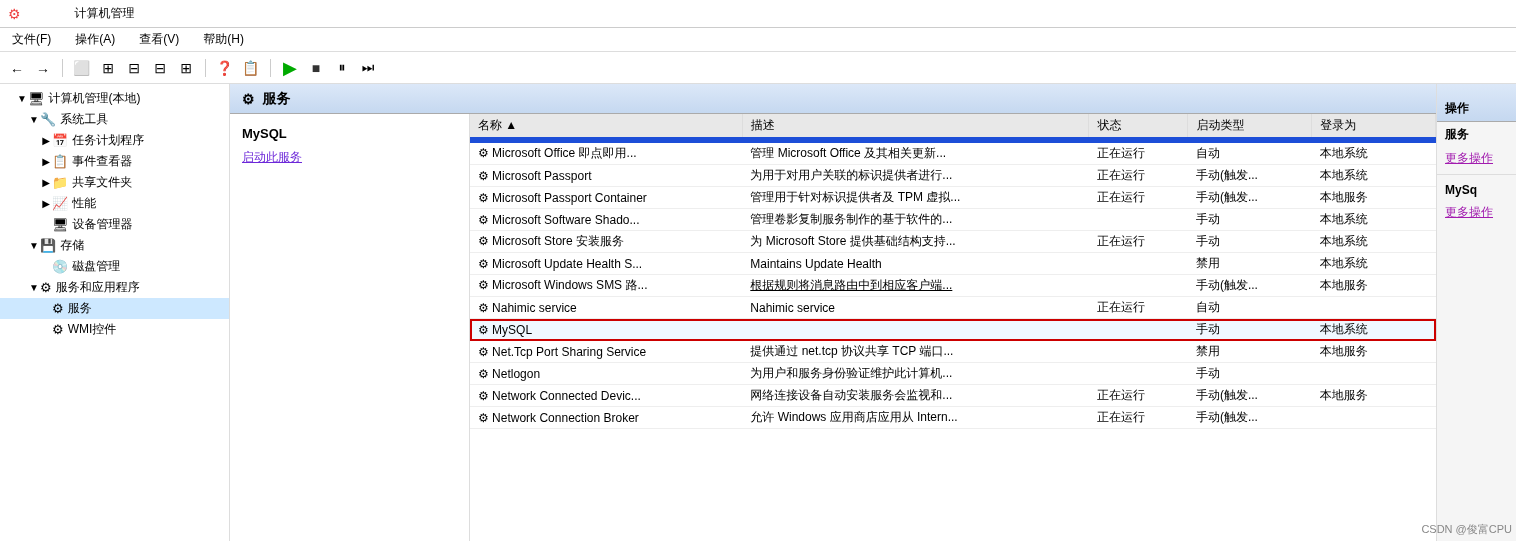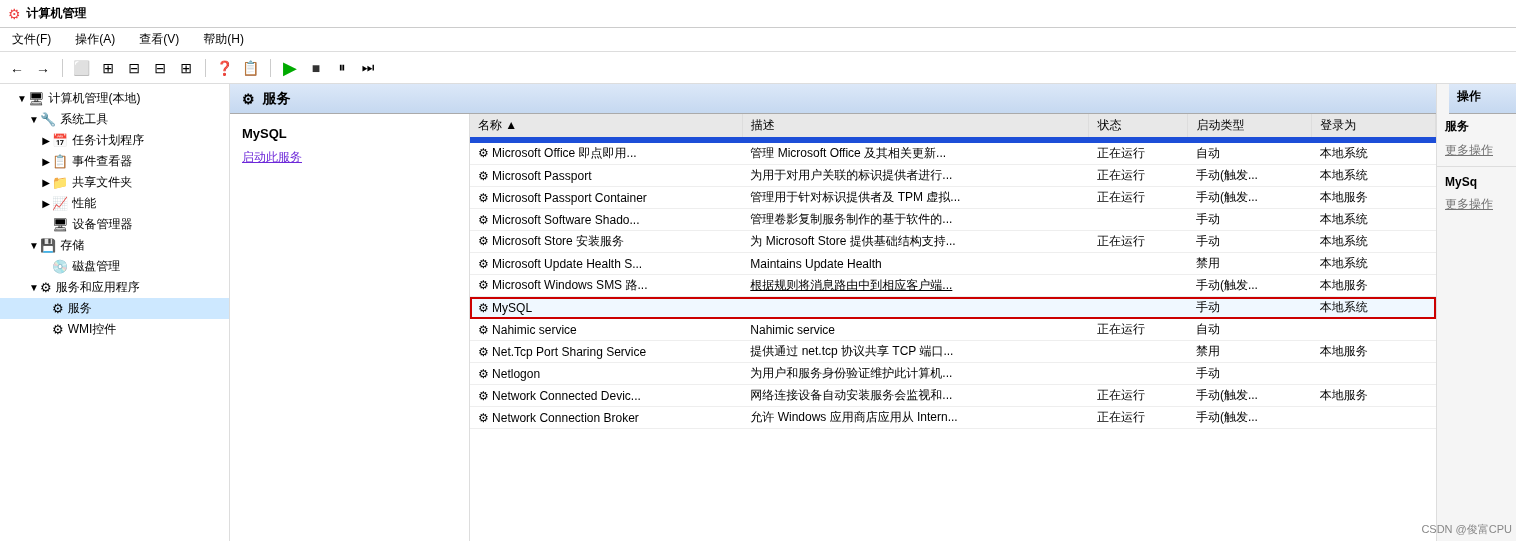--- a/index.html
+++ b/index.html
@@ -9,21 +9,21 @@
     .title-bar {
       background: #fff;
       border-bottom: 1px solid #ccc;
       padding: 4px 8px;
       display: flex;
       align-items: center;
       gap: 6px;
       height: 28px;
     }
     .title-bar-icon { color: #e44; font-size: 14px; }
-    .title-bar-text { font-size: 12px; font-weight: bold; }
+    .title-bar-text { font-size: 12px; font-weight: normal; margin-left: 48px; }
 
     
     .menu-bar {
       background: #fff;
       border-bottom: 1px solid #ddd;
       padding: 2px 8px;
       display: flex;
       gap: 16px;
       height: 24px;
       align-items: center;
@@ -165,28 +165,28 @@
       min-width: 80px;
       background: #f5f5f5;
       border-left: 1px solid #ddd;
     }
     .right-panel-header {
       background: linear-gradient(to bottom, #dce8f8, #c5d8f0);
       padding: 4px 8px;
       font-weight: bold;
       font-size: 12px;
       border-bottom: 1px solid #aaa;
-      height: 30px;
-      display: flex; align-items: flex-start; margin-left: 12px;
+      height: 38px;
+      display: flex; align-items: flex-end;
     }
     .right-action-item {
       padding: 3px 8px;
       cursor: pointer;
       font-size: 12px;
-      color: #737373;
+      color: #a21caf;
       text-decoration: underline;
     }
 
     
     .watermark {
       position: fixed;
       bottom: 4px;
       right: 4px;
       font-size: 11px;
       color: #888;
@@ -362,33 +362,33 @@
                 <td class="col-startup">禁用</td>
                 <td class="col-logon">本地系统</td>
               </tr>
               <tr>
                 <td class="col-name"><span class="gear">⚙</span> Microsoft Windows SMS 路...</td>
                 <td class="col-desc" style="max-width: 280px; overflow: hidden; text-overflow: ellipsis; text-decoration: underline;">根据规则将消息路由中到相应客户端...</td>
                 <td class="col-status"></td>
                 <td class="col-startup">手动(触发...</td>
                 <td class="col-logon">本地服务</td>
               </tr>
+              <tr>
+                <td class="col-name"><span class="gear">⚙</span> Nahimic service</td>
+                <td class="col-desc" style="max-width: 280px; overflow: hidden; text-overflow: ellipsis;">Nahimic service</td>
+                <td class="col-status">正在运行</td>
+                <td class="col-startup">自动</td>
+                <td class="col-logon"></td>
+              </tr>
               <tr style="background: rgb(240, 248, 255); outline: rgb(204, 0, 0) solid 2px; outline-offset: -2px;">
                 <td class="col-name"><span class="gear">⚙</span> MySQL</td>
                 <td class="col-desc" style="max-width: 280px; overflow: hidden; text-overflow: ellipsis;"></td>
                 <td class="col-status"></td>
                 <td class="col-startup">手动</td>
                 <td class="col-logon">本地系统</td>
-              </tr>
-              <tr>
-                <td class="col-name"><span class="gear">⚙</span> Nahimic service</td>
-                <td class="col-desc" style="max-width: 280px; overflow: hidden; text-overflow: ellipsis;">Nahimic service</td>
-                <td class="col-status">正在运行</td>
-                <td class="col-startup">自动</td>
-                <td class="col-logon"></td>
               </tr>
               <tr>
                 <td class="col-name"><span class="gear">⚙</span> Net.Tcp Port Sharing Service</td>
                 <td class="col-desc" style="max-width: 280px; overflow: hidden; text-overflow: ellipsis; margin-top: 28px;">提供通过 net.tcp 协议共享 TCP 端口...</td>
                 <td class="col-status"></td>
                 <td class="col-startup">禁用</td>
                 <td class="col-logon">本地服务</td>
               </tr>
               <tr>
                 <td class="col-name"><span class="gear">⚙</span> Netlogon</td>

